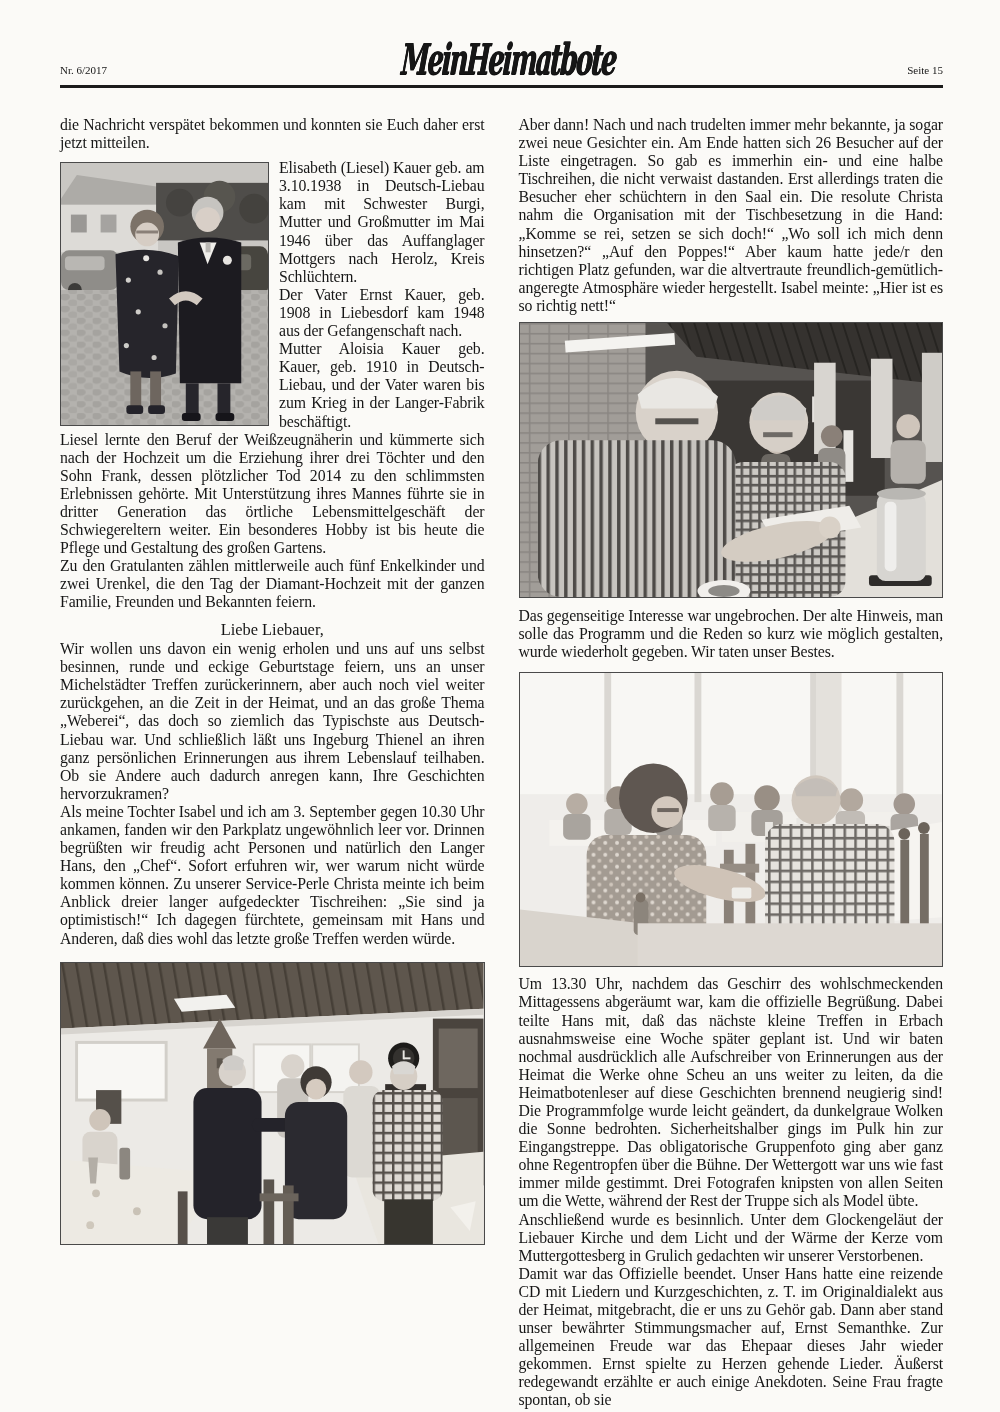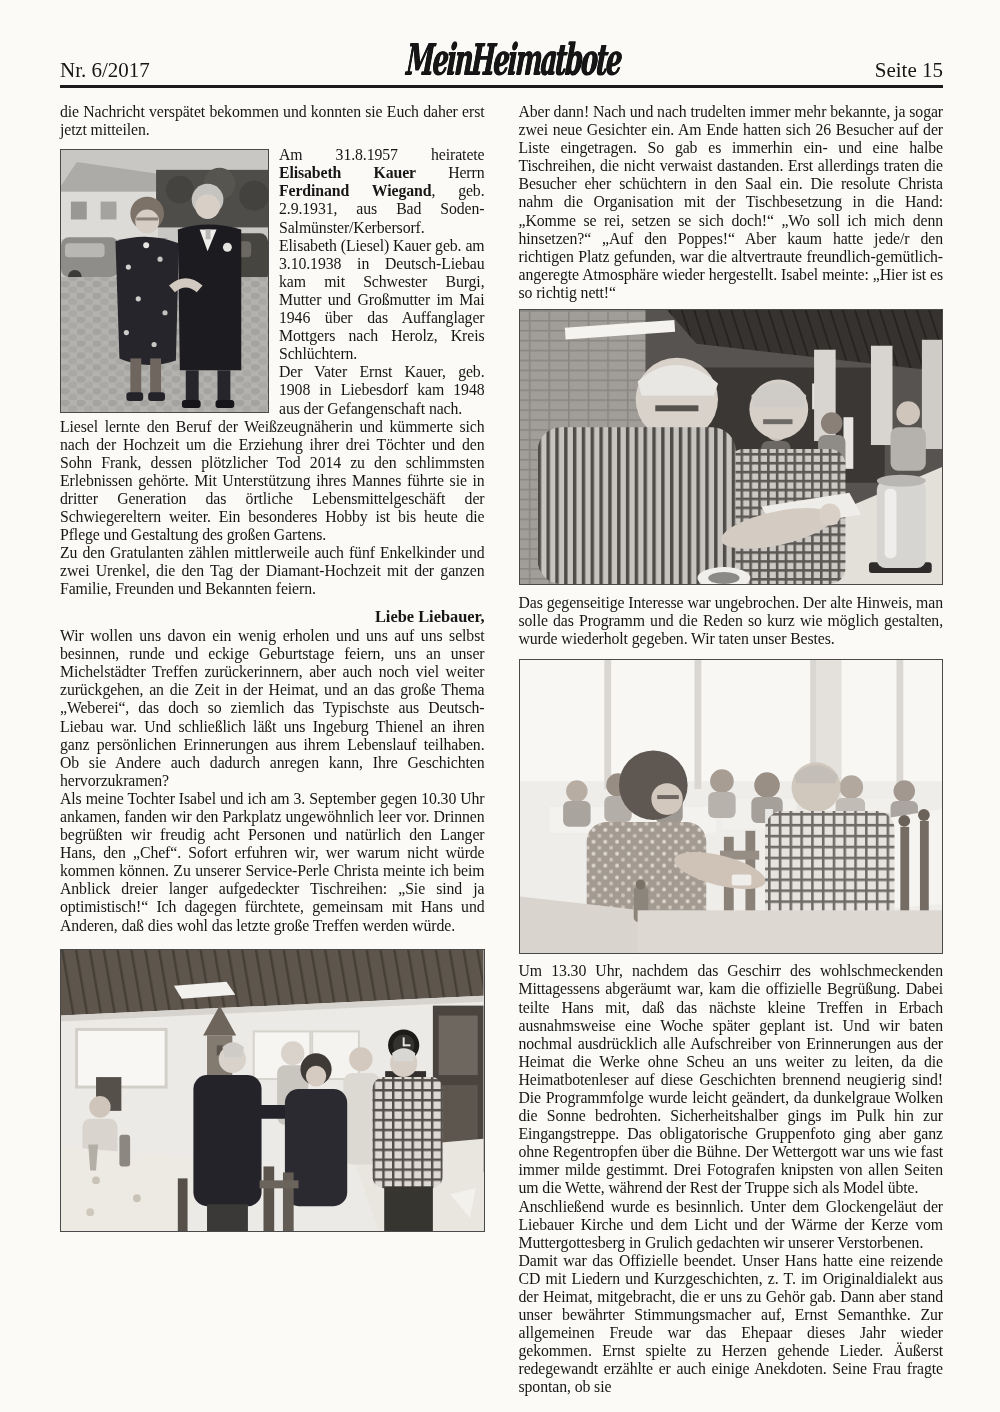--- a/index.html
+++ b/index.html
@@ -13,45 +13,45 @@
     overflow:hidden;
     box-sizing:border-box;
     padding:40px 57px 0 60px;
   }
   
   .header{
     display:flex;align-items:flex-end;justify-content:space-between;
     border-bottom:3px solid #1b1b1b;
     padding-bottom:5px;height:40px;
   }
-  .header .side{font-size:21px;line-height:19px;}
+  .header .side{font-size:11px;line-height:19px;}
   .masthead{
     display:inline-block;
     font-family:"DejaVu Serif","Liberation Serif",serif;
     font-weight:bold;font-style:italic;
     font-size:41px;line-height:40px;
     letter-spacing:-3px;
     transform:scaleX(.62) skewX(-6deg) scaleY(1.04);
     transform-origin:50% 80%;
     text-shadow:1px 0 0 #101010,0 1px 0 #101010;
     white-space:nowrap;
   }
   
-  .columns{display:flex;gap:34px;margin-top:15px;}
+  .columns{display:flex;gap:34px;margin-top:28px;}
   .col{width:432px;}
   p{
     margin:0;
     font-size:15.8px;line-height:18.1px;
     text-align:justify;
     letter-spacing:-.1px;
     hyphens:auto;
   }
   .heading{
-    font-weight:bold;font-size:16.4px;line-height:18.5px;
-    margin:9px 0 1px 0;text-align:right;
+    font-weight:normal;font-size:16.4px;line-height:18.5px;
+    margin:9px 0 1px 0;text-align:center;
   }
   .bold{font-weight:bold;}
   
   .photo{
     border:1px solid #4a4a4a;
     background:#d8d6d2;
     box-sizing:border-box;
     overflow:hidden;
   }
   .photo svg{display:block;width:100%;height:100%;}
@@ -127,23 +127,23 @@
             <rect x="146" y="80" width="5" height="10" fill="#b9b7b3"></rect>
             <circle cx="168" cy="98" r="4.5" fill="#e6e4e0"></circle>
             <rect x="126" y="222" width="13" height="32" fill="#26252b"></rect>
             <rect x="158" y="222" width="13" height="32" fill="#26252b"></rect>
             <rect x="122" y="252" width="19" height="8" rx="3" fill="#16151a"></rect>
             <rect x="156" y="252" width="19" height="8" rx="3" fill="#16151a"></rect>
 
             <path d="M112,140 Q126,128 140,140" stroke="#d2c9c0" stroke-width="9" fill="none"></path>
           </svg>
         </div>
-        <p><span>Am 31.8.1957 heiratete </span><span class="bold">Elisabeth Kauer</span><span> Herrn </span><span class="bold">Ferdinand Wiegand</span><span>, geb. 2.9.1931, aus Bad Soden-Salmünster/Kerbersorf.</span></p>
         <p>Elisabeth (Liesel) Kauer geb. am 3.10.1938 in Deutsch-Liebau kam mit Schwester Burgi, Mutter und Großmutter im Mai 1946 über das Auffanglager Mottgers nach Herolz, Kreis Schlüchtern.</p>
         <p>Der Vater Ernst Kauer, geb. 1908 in Liebesdorf kam 1948 aus der Gefangenschaft nach.</p>
+        <p>Mutter Aloisia Kauer geb. Kauer, geb. 1910 in Deutsch-Liebau, und der Vater waren bis zum Krieg in der Langer-Fabrik beschäftigt.</p>
         <p>Liesel lernte den Beruf der Weißzeugnäherin und kümmerte sich nach der Hochzeit um die Erziehung ihrer drei Töchter und den Sohn Frank, dessen plötzlicher Tod 2014 zu den schlimmsten Erlebnissen gehörte. Mit Unterstützung ihres Mannes führte sie in dritter Generation das örtliche Lebensmittelgeschäft der Schwiegereltern weiter. Ein besonderes Hobby ist bis heute die Pflege und Gestaltung des großen Gartens.</p>
         <p>Zu den Gratulanten zählen mittlerweile auch fünf Enkelkinder und zwei Urenkel, die den Tag der Diamant-Hochzeit mit der ganzen Familie, Freunden und Bekannten feiern.</p>
       </div>
 
       <div class="clear">
         <div class="heading">Liebe Liebauer,</div>
         <p>Wir wollen uns davon ein wenig erholen und uns auf uns selbst besinnen, runde und eckige Geburtstage feiern, uns an unser Michelstädter Treffen zurückerinnern, aber auch noch viel weiter zurückgehen, an die Zeit in der Heimat, und an das große Thema „Weberei“, das doch so ziemlich das Typischste aus Deutsch-Liebau war. Und schließlich läßt uns Ingeburg Thienel an ihren ganz persönlichen Erinnerungen aus ihrem Lebenslauf teilhaben. Ob sie Andere auch dadurch anregen kann, Ihre Geschichten hervorzukramen?</p>
       </div>
 
       <div>

